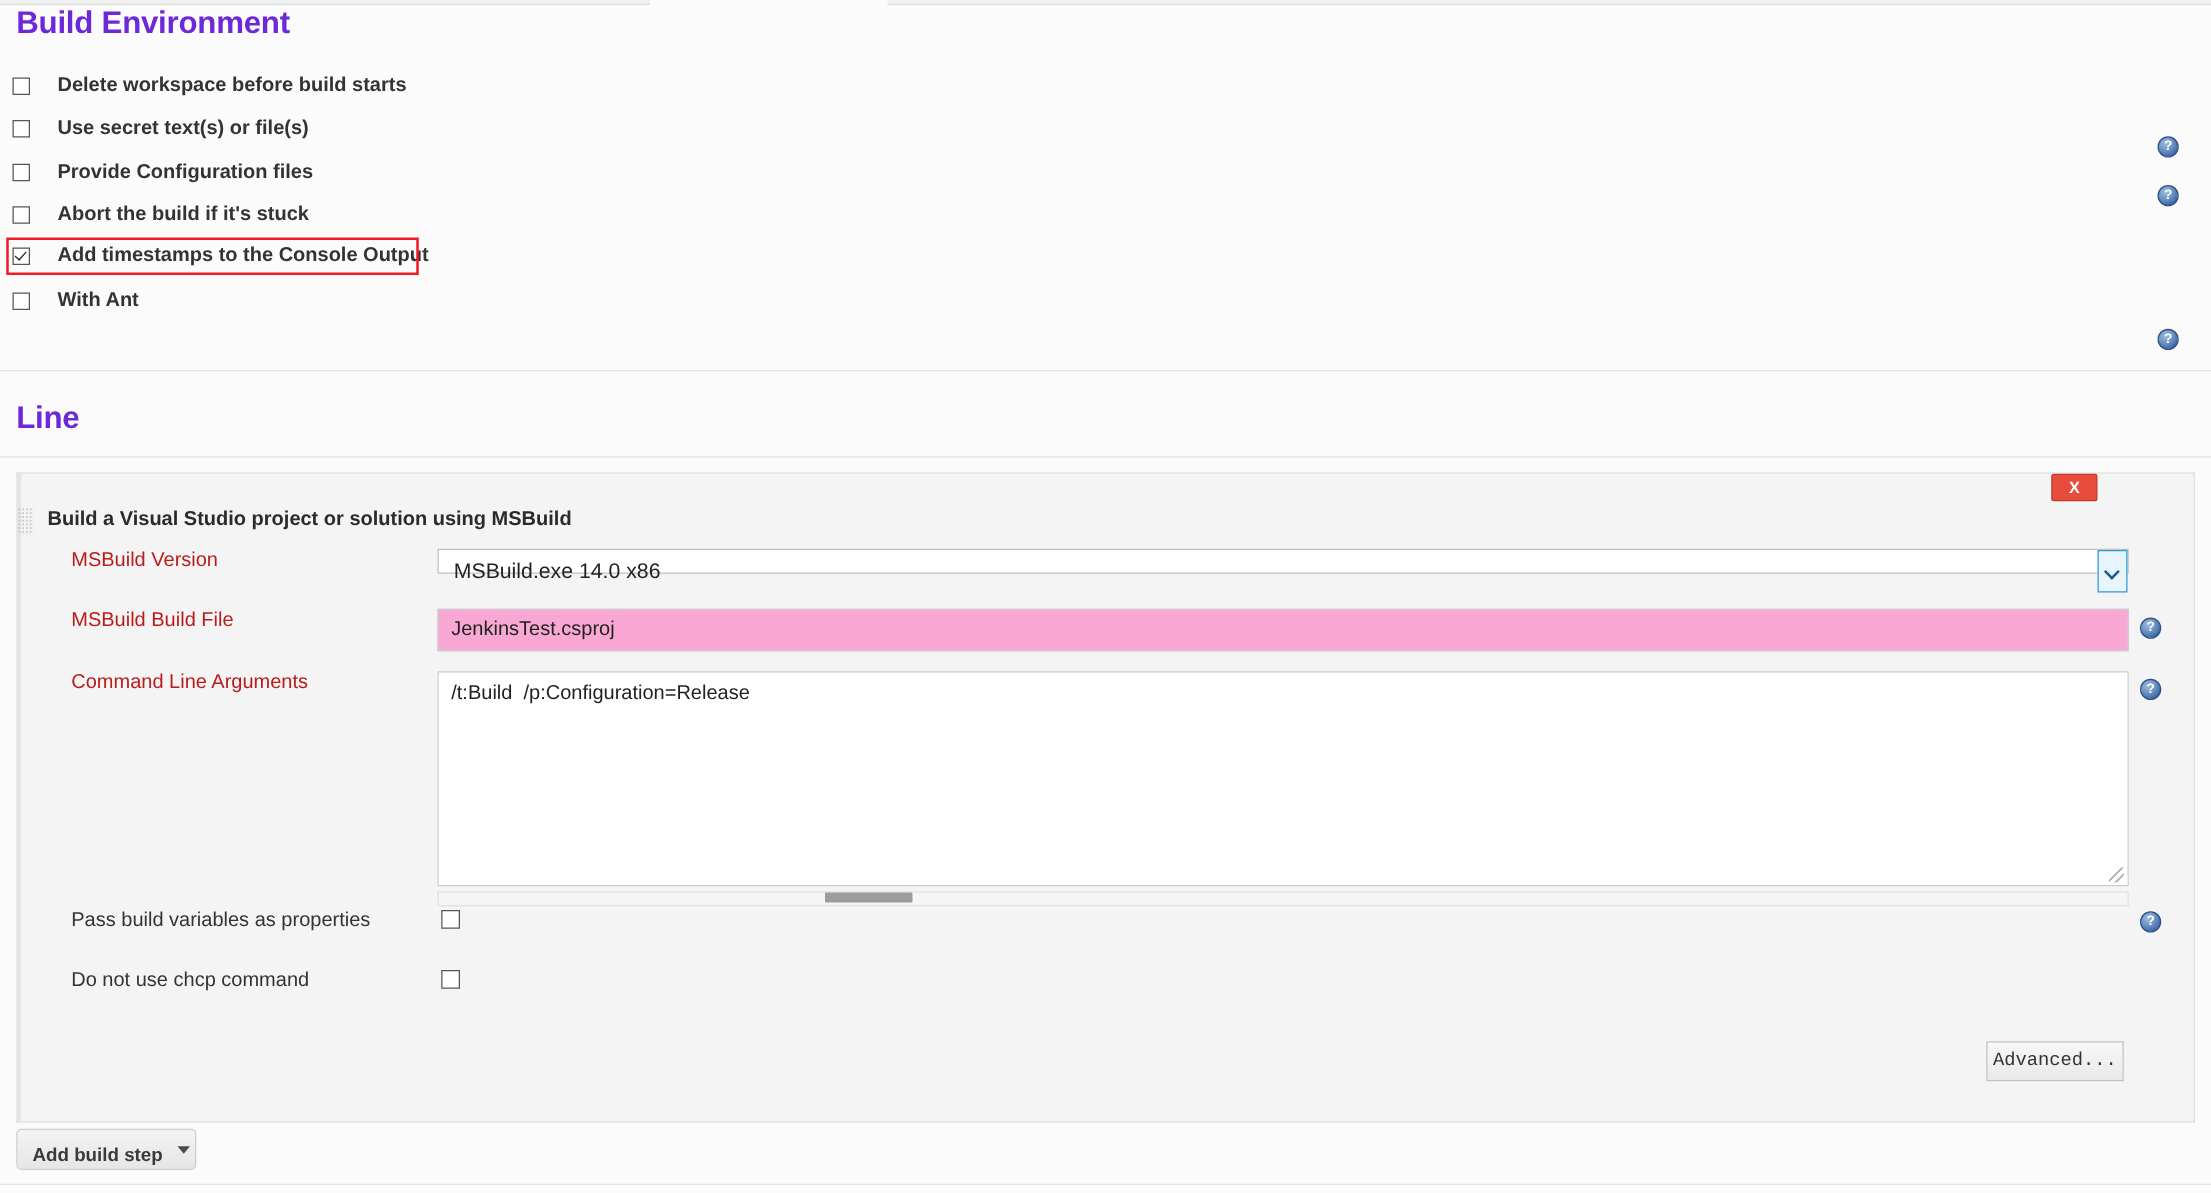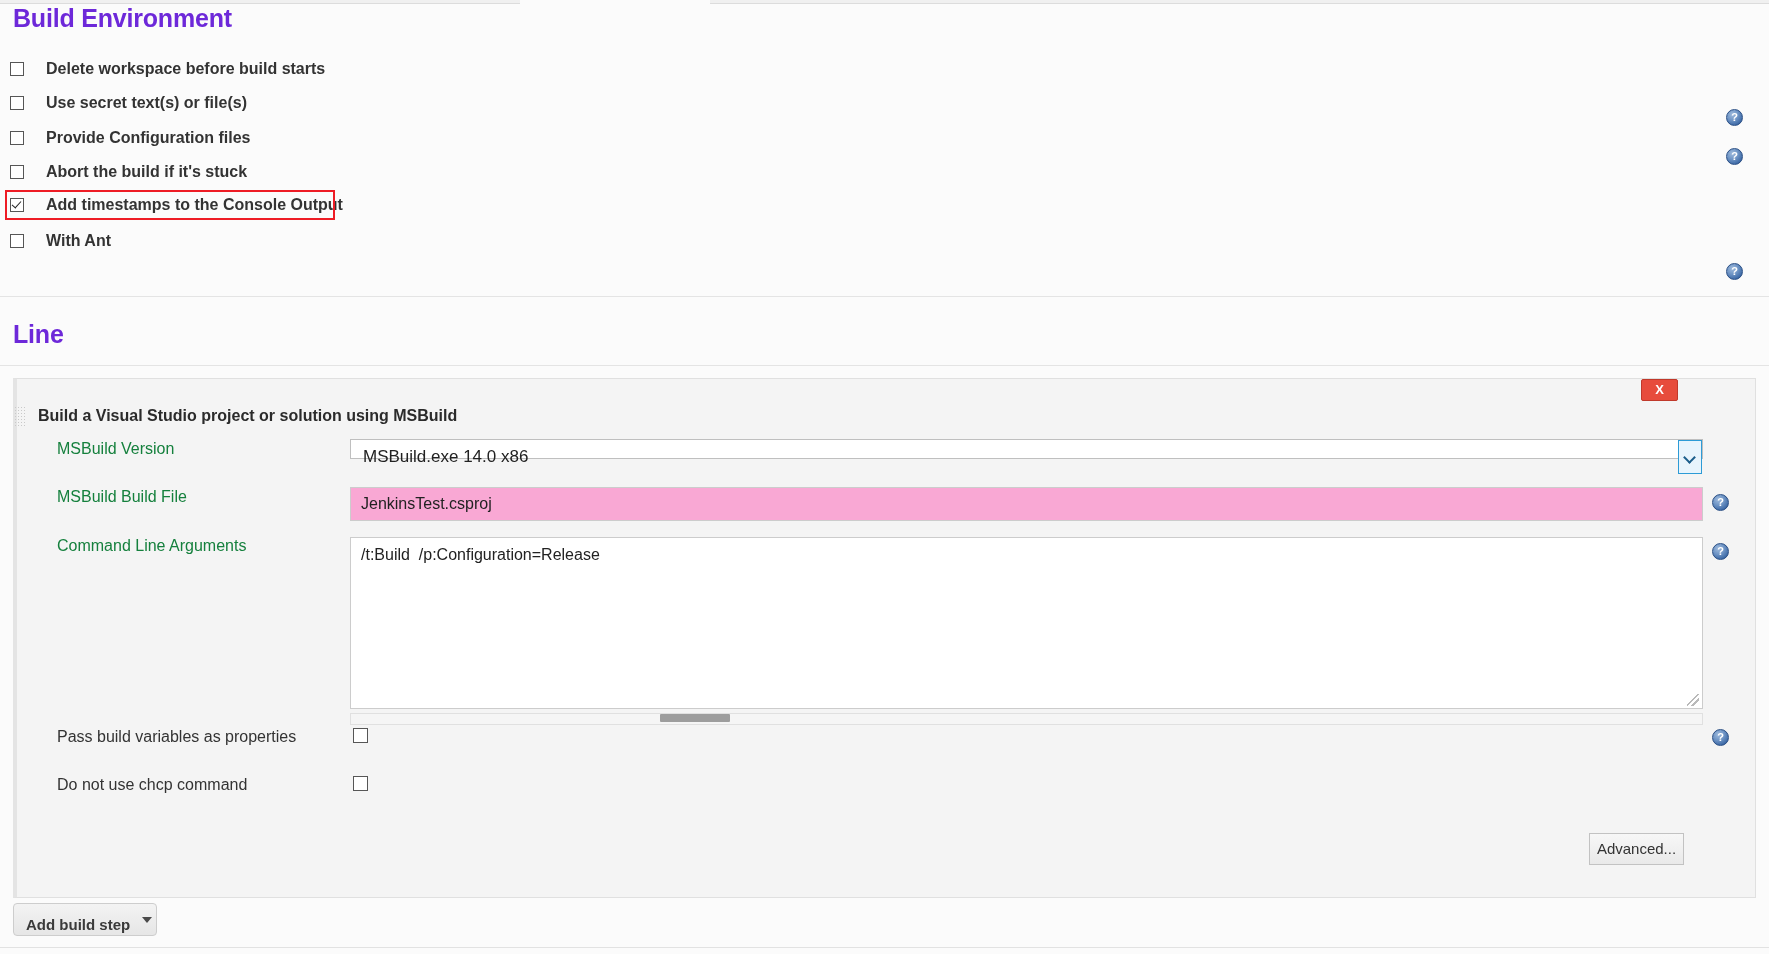--- a/index.html
+++ b/index.html
@@ -156,21 +156,21 @@
     text-align: center;
     line-height: 20px;
     cursor: pointer;
   }
 
   
   .field-label {
     position: absolute;
     left: 57px;
     font-size: 16px;
-    color: #15803d;
+    color: #b91c1c;
     white-space: nowrap;
   }
 
   .text-input {
     position: absolute;
     background: #f9a8d4;
     border: 1px solid #ccc;
     box-sizing: border-box;
     font-family: "Liberation Sans", sans-serif;
     font-size: 16px;
@@ -293,32 +293,32 @@
     border: 1px solid #565656;
     background: #fff;
     box-sizing: border-box;
     cursor: pointer;
   }
 
   #advanced-button {
     position: absolute;
     left: 1589px;
     top: 833px;
-    width: 95px;
+    width: 110px;
     height: 32px;
     background: linear-gradient(#f7f7f7, #e9e9e9);
     border: 1px solid #c2c2c2;
     border-radius: 0;
     box-sizing: border-box;
     font-size: 15px;
     color: #333;
     text-align: center;
     line-height: 30px;
     cursor: pointer;
-    font-family: Liberation Sans, sans-serif;
+    font-family: Liberation Mono, monospace;
   }
 
   
   #add-build-step-button {
     position: absolute;
     left: 13px;
     top: 903px;
     width: 144px;
     height: 33px;
     background: linear-gradient(#f3f3f3, #e6e6e6);

